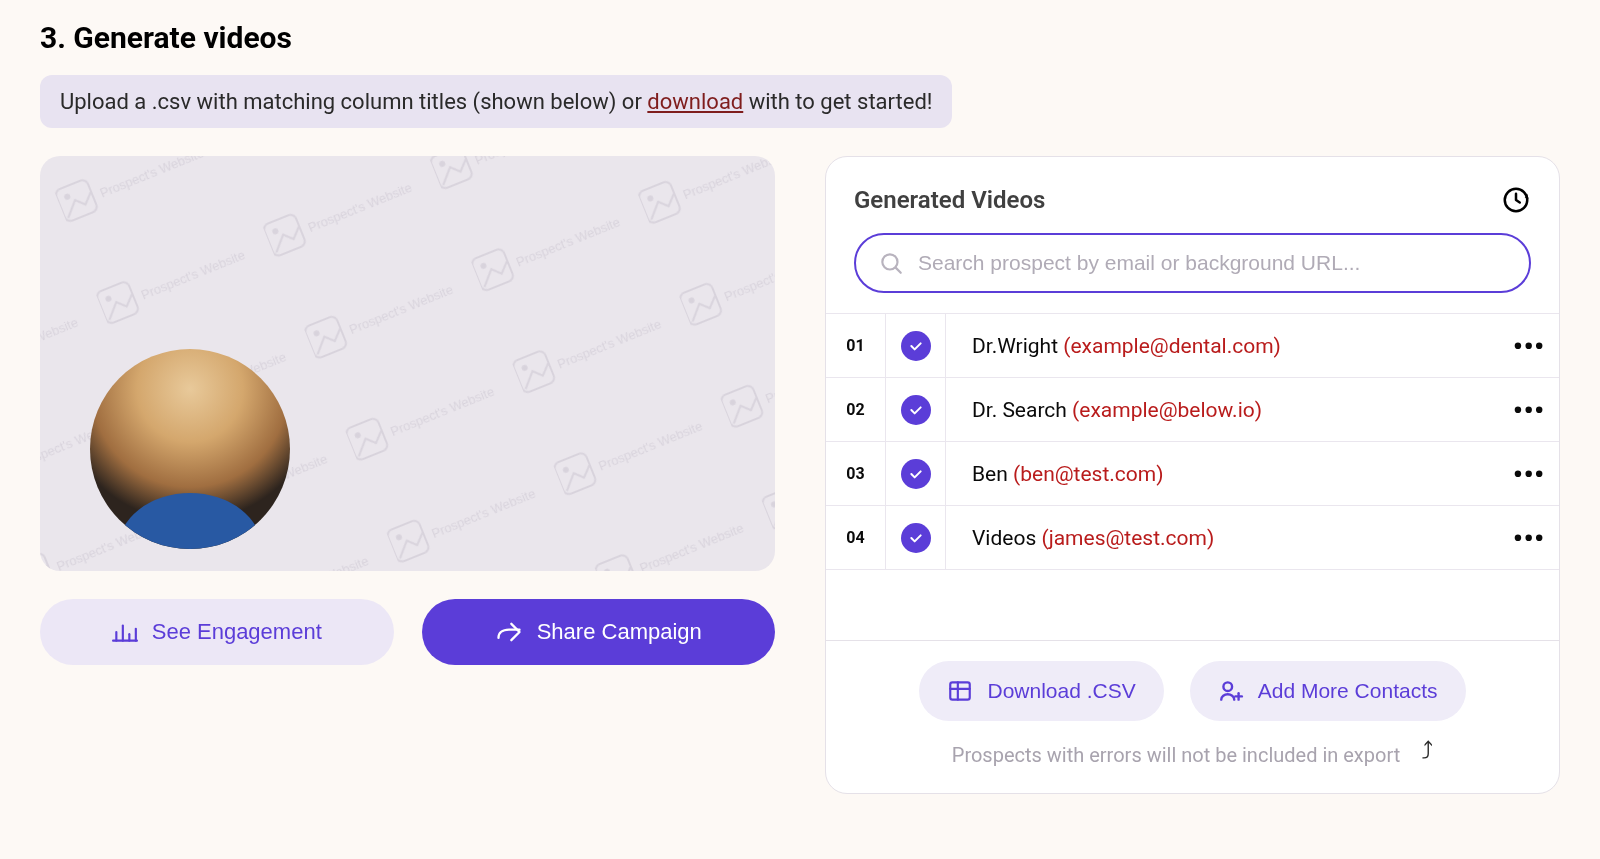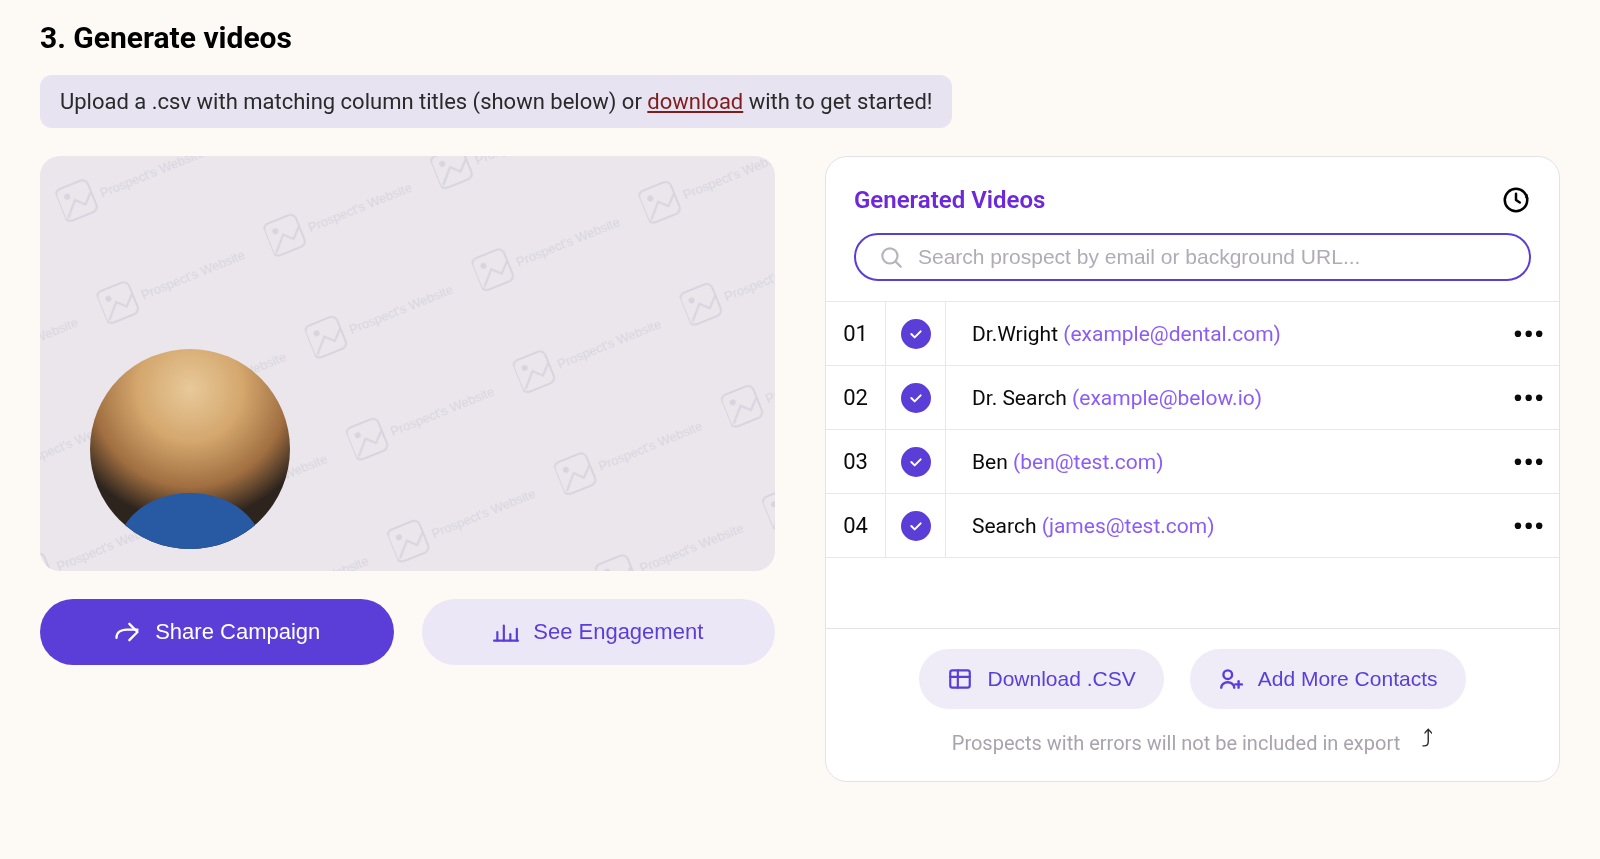--- a/index.html
+++ b/index.html
@@ -114,39 +114,39 @@
     .panel-header {
       display: flex;
       justify-content: space-between;
       align-items: center;
       padding: 0 28px;
       margin-bottom: 18px;
     }
     .panel-title {
       font-size: 24px;
       font-weight: 600;
-      color: #6d28d9;
+      color: #404040;
     }
     .history-icon {
       width: 30px;
       height: 30px;
       color: #000;
       cursor: pointer;
     }
     .search-wrap {
       padding: 0 28px;
       margin-bottom: 20px;
     }
     .search-box {
       display: flex;
       align-items: center;
       gap: 14px;
       border: 2px solid #5B3DD8;
       border-radius: 40px;
-      height: 48px;
+      height: 60px;
       padding: 0 22px;
     }
     .search-box svg {
       flex-shrink: 0;
       color: #B8B3BE;
     }
     .search-input {
       border: none;
       outline: none;
       font-size: 21px;
@@ -163,22 +163,22 @@
     .row {
       display: flex;
       align-items: center;
       height: 64px;
       border-bottom: 1px solid #EAE6EE;
     }
     .cell-num {
       width: 60px;
       display: flex;
       justify-content: center;
-      font-size: 22px;
-      font-weight: 400;
+      font-size: 16px;
+      font-weight: 700;
       color: #0a0a0a;
       border-right: 1px solid #EAE6EE;
       height: 100%;
       align-items: center;
     }
     .cell-check {
       width: 60px;
       display: flex;
       justify-content: center;
       border-right: 1px solid #EAE6EE;
@@ -195,21 +195,21 @@
       justify-content: center;
       color: #fff;
     }
     .cell-text {
       flex: 1;
       padding-left: 26px;
       font-size: 21px;
       color: #0a0a0a;
     }
     .cell-text .email {
-      color: #8b5cf6;
+      color: #b91c1c;
       margin-top: 12px;
     }
     .cell-more {
       width: 60px;
       display: flex;
       justify-content: center;
       cursor: pointer;
     }
     .cell-more span {
       font-size: 26px;
@@ -284,37 +284,37 @@
             </g>
             <text x="42" y="62" font-size="13" fill="#C8C2CE" font-family="Arial">Prospect's Website</text>
           </pattern>
         </defs>
         <rect width="100%" height="100%" fill="url(#wp)"></rect>
       </svg>
       <div class="avatar-circle"></div>
     </div>
 
     <div class="action-row">
-      <button class="btn btn-primary">
-        <svg width="28" height="28" viewBox="0 0 24 24" fill="none" stroke="currentColor" stroke-width="2" stroke-linecap="round" stroke-linejoin="round">
-          <path d="M14 5l7 7-7 7"></path>
-          <path d="M3 17c0-4 3-7 9-7h9"></path>
-        </svg>
-        <span>Share Campaign</span>
-      </button>
       <button class="btn btn-light">
         <svg width="26" height="26" viewBox="0 0 24 24" fill="none" stroke="currentColor" stroke-width="2" stroke-linecap="round">
           <line x1="4" y1="20" x2="4" y2="12"></line>
           <line x1="10" y1="20" x2="10" y2="6"></line>
           <line x1="16" y1="20" x2="16" y2="14"></line>
           <line x1="22" y1="20" x2="22" y2="9"></line>
           <line x1="1" y1="20" x2="23" y2="20"></line>
         </svg>
         <span>See Engagement</span>
       </button>
+      <button class="btn btn-primary">
+        <svg width="28" height="28" viewBox="0 0 24 24" fill="none" stroke="currentColor" stroke-width="2" stroke-linecap="round" stroke-linejoin="round">
+          <path d="M14 5l7 7-7 7"></path>
+          <path d="M3 17c0-4 3-7 9-7h9"></path>
+        </svg>
+        <span>Share Campaign</span>
+      </button>
     </div>
   </div>
 
   <div class="panel">
     <div class="panel-header">
       <div class="panel-title">Generated Videos</div>
       <svg class="history-icon" viewBox="0 0 24 24" fill="none" stroke="currentColor" stroke-width="2" stroke-linecap="round" stroke-linejoin="round">
         <circle cx="12" cy="12" r="9"></circle>
         <polyline points="12 7 12 12 15 14"></polyline>
         <path d="M21 7l-2 3 3 1" fill="currentColor" stroke="none"></path>
@@ -376,21 +376,21 @@
         </div>
         <div class="row">
           <div class="cell-num">04</div>
           <div class="cell-check">
             <div class="check-badge">
               <svg width="16" height="16" viewBox="0 0 24 24" fill="none" stroke="currentColor" stroke-width="3" stroke-linecap="round" stroke-linejoin="round">
                 <polyline points="5 12 10 17 19 8"></polyline>
               </svg>
             </div>
           </div>
-          <div class="cell-text"><span>Search </span><span class="email">(james@test.com)</span></div>
+          <div class="cell-text"><span>Videos </span><span class="email">(james@test.com)</span></div>
           <div class="cell-more">
             <span>•••</span>
           </div>
         </div>
       </div>
 
     <div class="spacer"></div>
     <div class="divider"></div>
 
     <div class="panel-actions">

